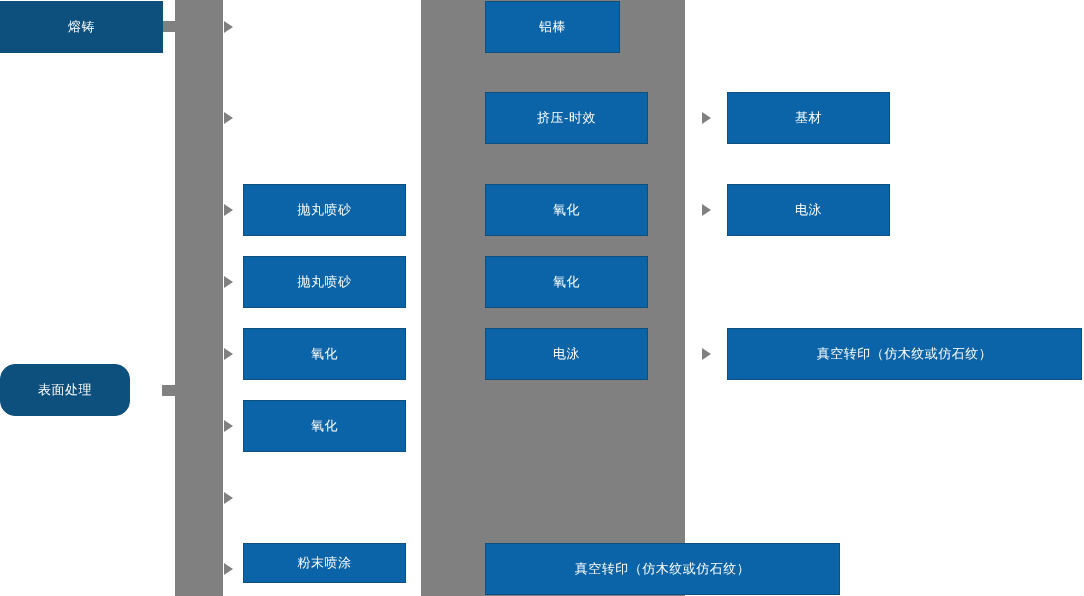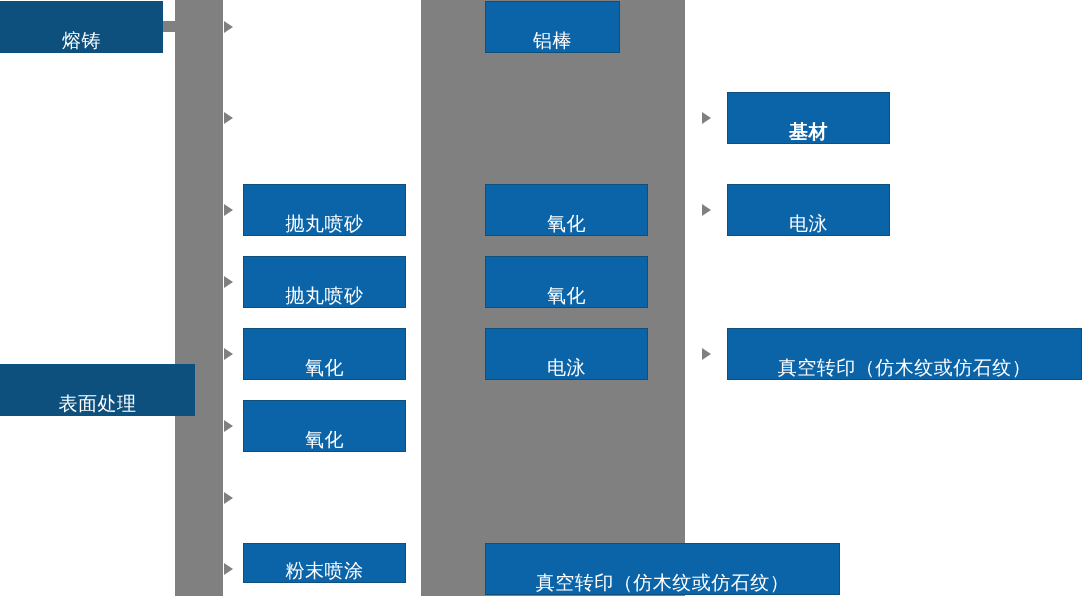--- a/index.html
+++ b/index.html
@@ -17,23 +17,23 @@
     background: #ffffff;
     overflow: hidden;
   }
   .node {
     position: absolute;
     box-sizing: border-box;
     background: #0b64a8;
     border: 1px solid #0d4f7d;
     color: #ffffff;
     display: flex;
-    align-items: flex-end;
+    align-items: center;
     justify-content: center;
-    font-size: 19px;
+    font-size: 13px;
     line-height: 1.1;
     white-space: nowrap;
     letter-spacing: 0.5px;
     z-index: 3;
   }
   .node.dark {
     background: #0d4f7d;
     border: 1px solid #0d4f7d;
   }
   .connector {
@@ -84,21 +84,21 @@
   <div class="arrow" style="left:224px; top:492px;"></div>
   <div class="arrow" style="left:224px; top:563px;"></div>
 
   <div class="arrow" style="left:702px; top:112px;"></div>
   <div class="arrow" style="left:702px; top:204px;"></div>
   <div class="arrow" style="left:702px; top:348px;"></div>
 
   <div class="node dark" style="left:0px; top:1px; width:163px; height:52px;">
     <span>熔铸</span>
   </div>
-  <div class="node dark" style="left:0px; top:364px; width:195px; height:52px;">
+  <div class="node dark" style="left:0px; top:364px; width:130px; height:52px;border-radius:15px;">
     <span>表面处理</span>
   </div>
 
   <div class="node" style="left:243px; top:184px; width:163px; height:52px;">
     <span>抛丸喷砂</span>
   </div>
   <div class="node" style="left:243px; top:256px; width:163px; height:52px;">
     <span>抛丸喷砂</span>
   </div>
   <div class="node" style="left:243px; top:328px; width:163px; height:52px;">
@@ -107,34 +107,37 @@
   <div class="node" style="left:243px; top:400px; width:163px; height:52px;">
     <span>氧化</span>
   </div>
   <div class="node" style="left:243px; top:543px; width:163px; height:40px;">
     <span>粉末喷涂</span>
   </div>
 
   <div class="node" style="left:485px; top:1px; width:135px; height:52px;">
     <span>铝棒</span>
   </div>
+  <div class="node" style="left:485px; top:92px; width:163px; height:52px;">
+    <span>挤压-时效</span>
+  </div>
   <div class="node" style="left:485px; top:184px; width:163px; height:52px;">
     <span>氧化</span>
   </div>
   <div class="node" style="left:485px; top:256px; width:163px; height:52px;">
     <span>氧化</span>
   </div>
   <div class="node" style="left:485px; top:328px; width:163px; height:52px;">
     <span>电泳</span>
   </div>
   <div class="node" style="left:485px; top:543px; width:355px; height:52px;">
     <span>真空转印（仿木纹或仿石纹）</span>
   </div>
 
-  <div class="node" style="left:727px; top:92px; width:163px; height:52px;font-weight:bold;">
+  <div class="node" style="left:727px; top:92px; width:163px; height:52px;">
     <span>基材</span>
   </div>
   <div class="node" style="left:727px; top:184px; width:163px; height:52px;">
     <span>电泳</span>
   </div>
   <div class="node" style="left:727px; top:328px; width:355px; height:52px;">
     <span>真空转印（仿木纹或仿石纹）</span>
   </div>
 
 </div>

